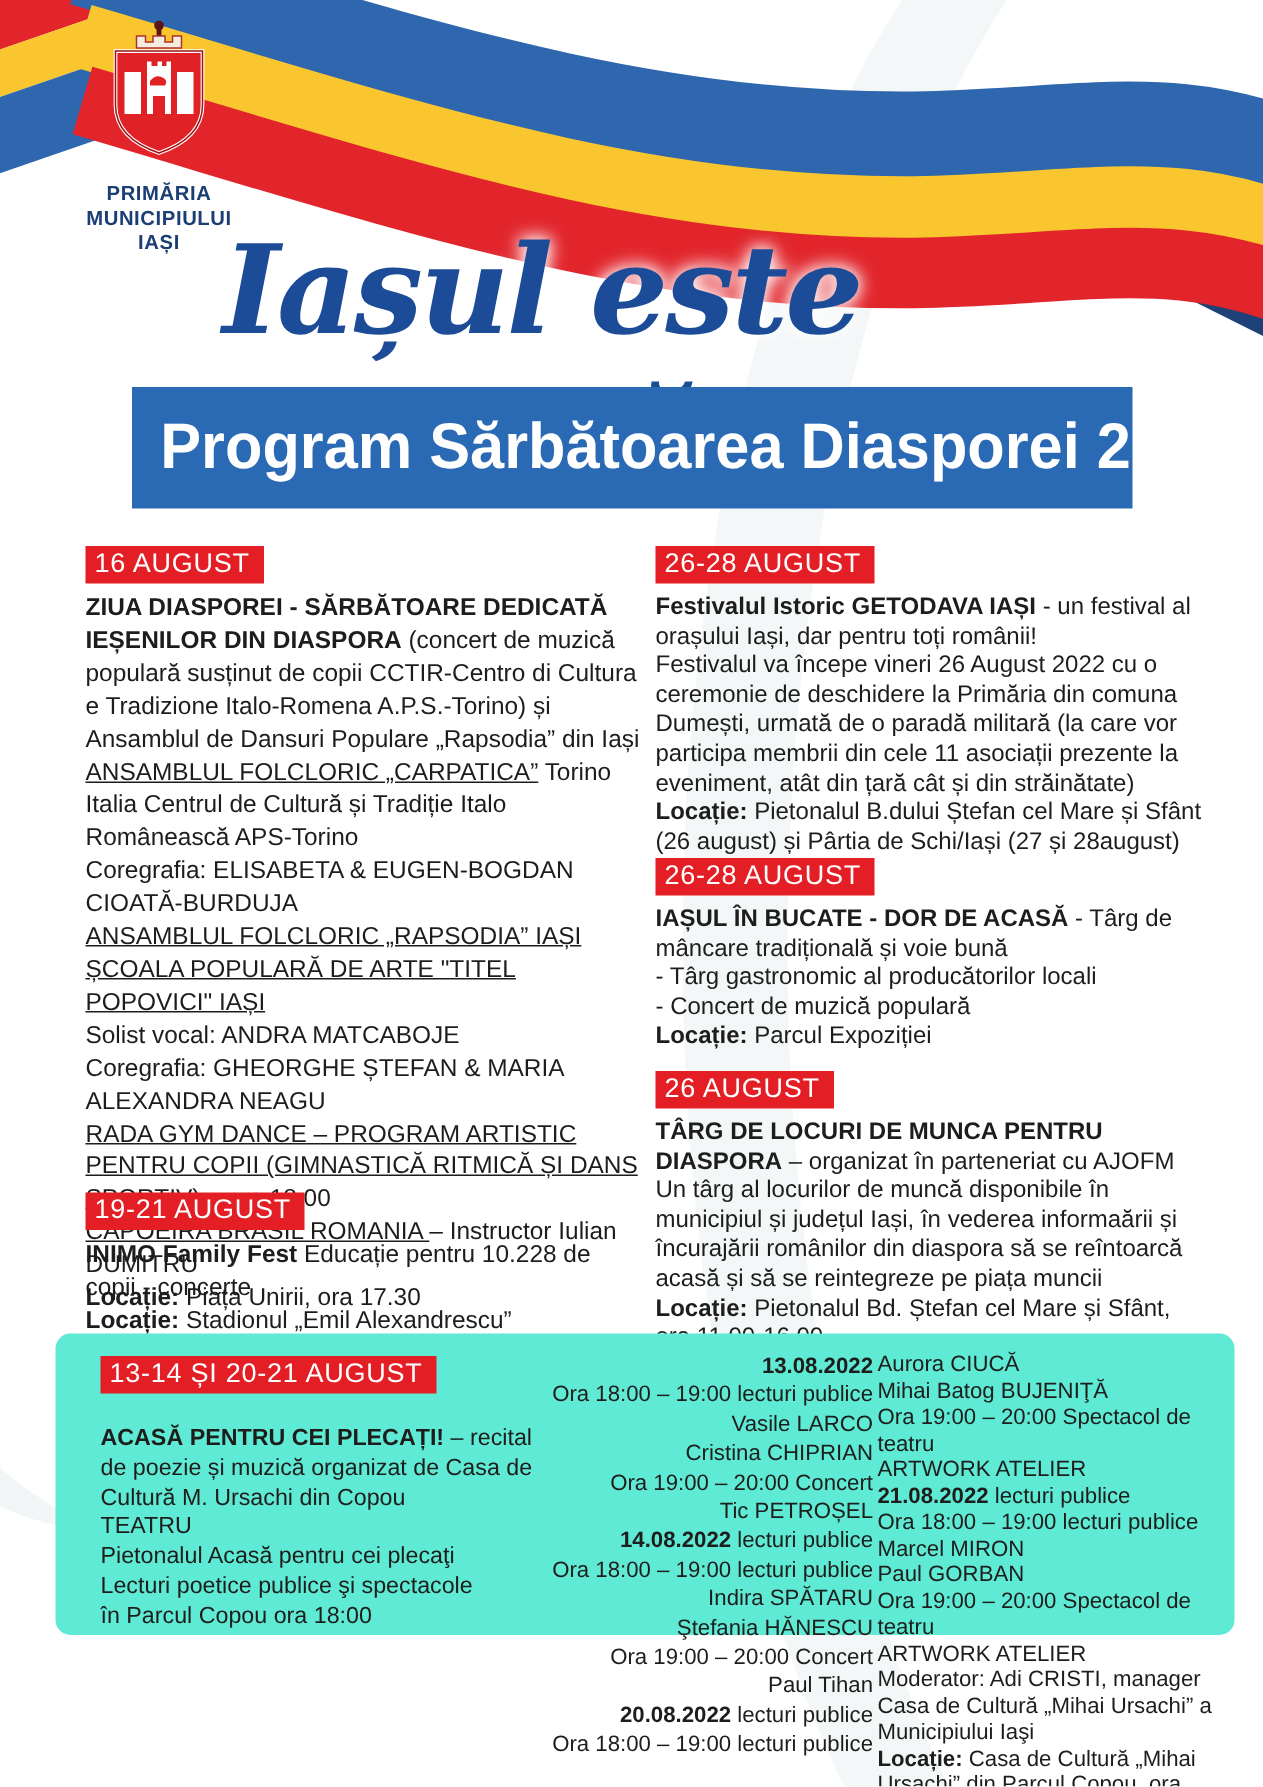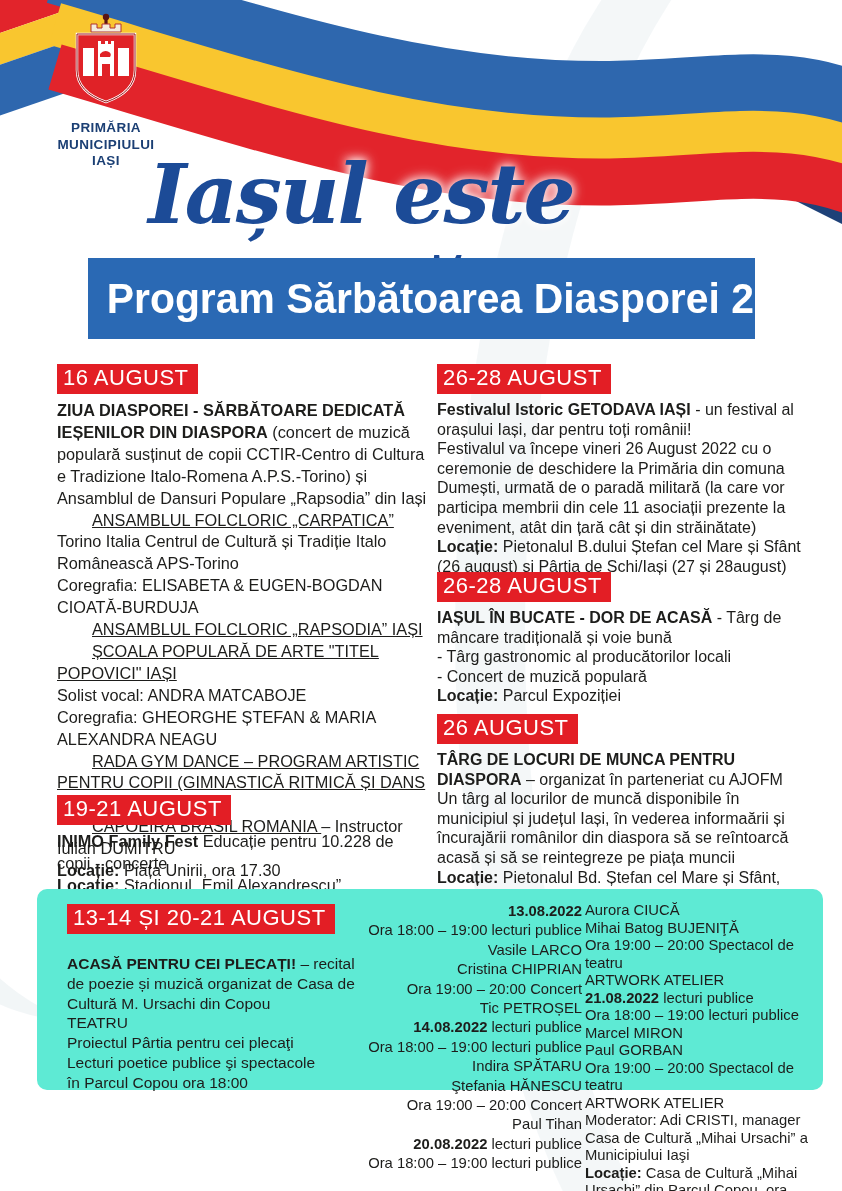--- a/index.html
+++ b/index.html
@@ -14,26 +14,26 @@
   .logo{position:absolute;left:40px;top:12px;width:132px;text-align:center;z-index:3;}
   .logo-text{margin-top:4px;font-size:13.5px;font-weight:bold;color:#1b3f74;line-height:16.5px;letter-spacing:.4px;}
   .title{position:absolute;left:0;top:146px;width:722px;text-align:center;z-index:2;
          font-family:"DejaVu Serif",serif;font-style:italic;font-weight:bold;
          font-size:82px;color:#1c4b97;letter-spacing:-2px;
          text-shadow:0 0 10px rgba(255,255,255,.95),0 0 14px rgba(255,255,255,.85);}
   .prog-banner{position:absolute;left:88px;top:258px;width:667px;height:81px;background:#2a69b4;
                display:flex;align-items:center;z-index:2;}
   .prog-banner span{font-size:43px;font-weight:bold;color:#ffffff;transform:scaleX(.95);white-space:nowrap;}
   .sec{position:absolute;z-index:2;}
-  .date-banner{display:inline-block;background:#e31e25;color:#ffffff;font-size:22px;
+  .date-banner{display:inline-block;background:#e31e25;color:#ffffff;font-size:18px;
                padding:1px 9px 3px 6px;letter-spacing:.5px;margin:0 0 6px 0;}
   .body{margin:0;font-size:16.3px;line-height:21.9px;}
   .rc .body{font-size:16px;line-height:19.6px;}
   .b{font-weight:bold;}
-  .u{text-decoration:underline;margin-left:35px;}
+  .u{text-decoration:underline;}
   .panel{position:absolute;left:37px;top:889px;width:786px;height:201px;background:#5eead4;
          border-radius:10px;z-index:2;}
   .pcol{position:absolute;top:15px;}
   .pcol1{left:30px;width:302px;}
   .pcol1 .date-banner{margin-bottom:20px;}
   .pcol1 .body{font-size:15.5px;line-height:19.8px;}
   .pcol2{left:315px;top:13px;width:230px;text-align:right;}
   .pcol2 .body{font-size:14.8px;line-height:19.4px;}
   .pcol3{left:548px;top:13px;width:238px;}
   .pcol3 .body{font-size:14.8px;line-height:17.5px;}
@@ -105,21 +105,21 @@
   </div>
 
   <div class="sec rc" style="left:437px;top:714px;width:368px;">
     <div class="date-banner">26 AUGUST</div>
     <p class="body"><span class="b">TÂRG DE LOCURI DE MUNCA PENTRU DIASPORA</span><span> – organizat în parteneriat cu AJOFM</span><br><span>Un târg al locurilor de muncă disponibile în municipiul și județul Iași, în vederea informaării și încurajării românilor din diaspora să se reîntoarcă acasă și să se reintegreze pe piața muncii</span><br><span class="b">Locație:</span><span> Pietonalul Bd. Ștefan cel Mare și Sfânt, ora 11.00-16.00</span></p>
   </div>
 
   <div class="panel">
     <div class="pcol pcol1">
       <div class="date-banner">13-14 ȘI 20-21 AUGUST</div>
-      <p class="body"><span class="b">ACASĂ PENTRU CEI PLECAȚI!</span><span> – recital de poezie și muzică organizat de Casa de Cultură M. Ursachi din Copou</span><br><span>TEATRU</span><br><span>Proiectul Pârtia pentru cei plecaţi</span><br><span>Lecturi poetice publice şi spectacole</span><br><span>în Parcul Copou ora 18:00</span></p>
+      <p class="body"><span class="b">ACASĂ PENTRU CEI PLECAȚI!</span><span> – recital de poezie și muzică organizat de Casa de Cultură M. Ursachi din Copou</span><br><span>TEATRU</span><br><span>Pietonalul Acasă pentru cei plecaţi</span><br><span>Lecturi poetice publice şi spectacole</span><br><span>în Parcul Copou ora 18:00</span></p>
     </div>
     <div class="pcol pcol2">
       <p class="body"><span class="b">13.08.2022</span><br><span>Ora 18:00 – 19:00 lecturi publice</span><br><span>Vasile LARCO</span><br><span>Cristina CHIPRIAN</span><br><span>Ora 19:00 – 20:00 Concert</span><br><span>Tic PETROȘEL</span><br><span class="b">14.08.2022</span><span> lecturi publice</span><br><span>Ora 18:00 – 19:00 lecturi publice</span><br><span>Indira SPĂTARU</span><br><span>Ştefania HĂNESCU</span><br><span>Ora 19:00 – 20:00 Concert</span><br><span>Paul Tihan</span><br><span class="b">20.08.2022</span><span> lecturi publice</span><br><span>Ora 18:00 – 19:00 lecturi publice</span></p>
     </div>
     <div class="pcol pcol3">
       <p class="body"><span>Aurora CIUCĂ</span><br><span>Mihai Batog BUJENIŢĂ</span><br><span>Ora 19:00 – 20:00 Spectacol de teatru</span><br><span>ARTWORK ATELIER</span><br><span class="b">21.08.2022</span><span> lecturi publice</span><br><span>Ora 18:00 – 19:00 lecturi publice</span><br><span>Marcel MIRON</span><br><span>Paul GORBAN</span><br><span>Ora 19:00 – 20:00 Spectacol de teatru</span><br><span>ARTWORK ATELIER</span><br><span>Moderator: Adi CRISTI, manager</span><br><span>Casa de Cultură „Mihai Ursachi” a</span><br><span>Municipiului Iaşi</span><br><span class="b">Locație:</span><span> Casa de Cultură „Mihai</span><br><span>Ursachi” din Parcul Copou, ora 18.00</span></p>
     </div>
   </div>
 
 </div>

